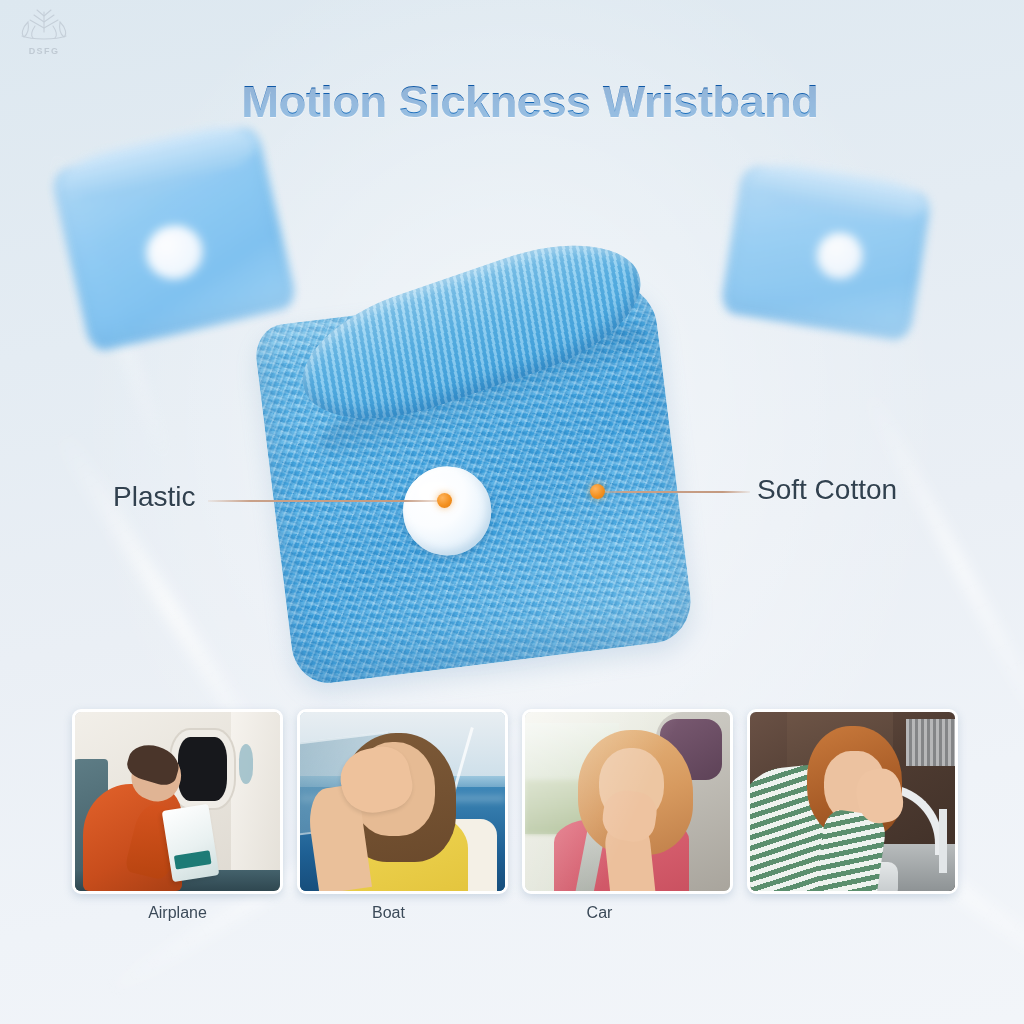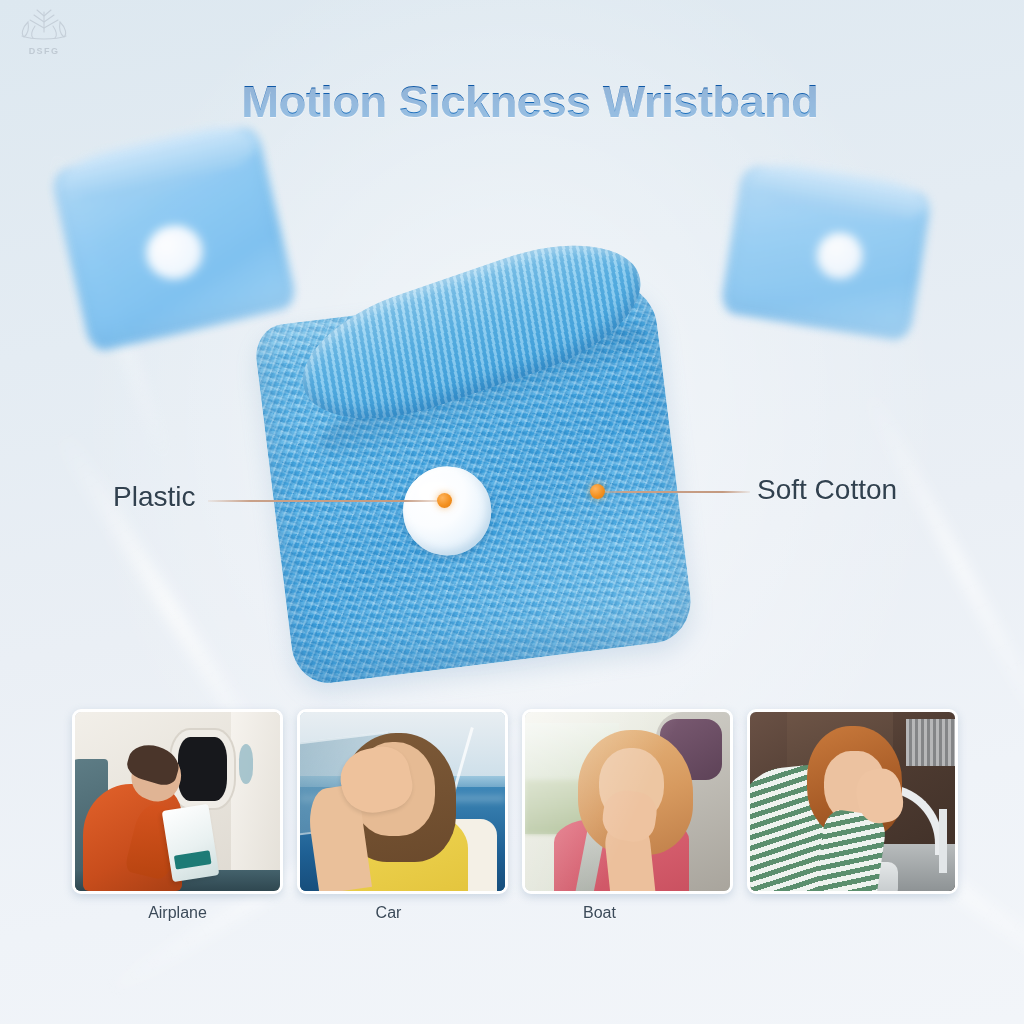--- a/index.html
+++ b/index.html
@@ -502,17 +502,17 @@
         <div class="face"></div>
         <div class="arm"></div>
         <div class="hand"></div>
       </div>
     </div>
 
   </div>
 
   <div id="captions">
     <div class="cap">Airplane</div>
+    <div class="cap">Boat</div>
     <div class="cap">Car</div>
-    <div class="cap">Boat</div>
   </div>
 
 </div>
 
 </body></html>

